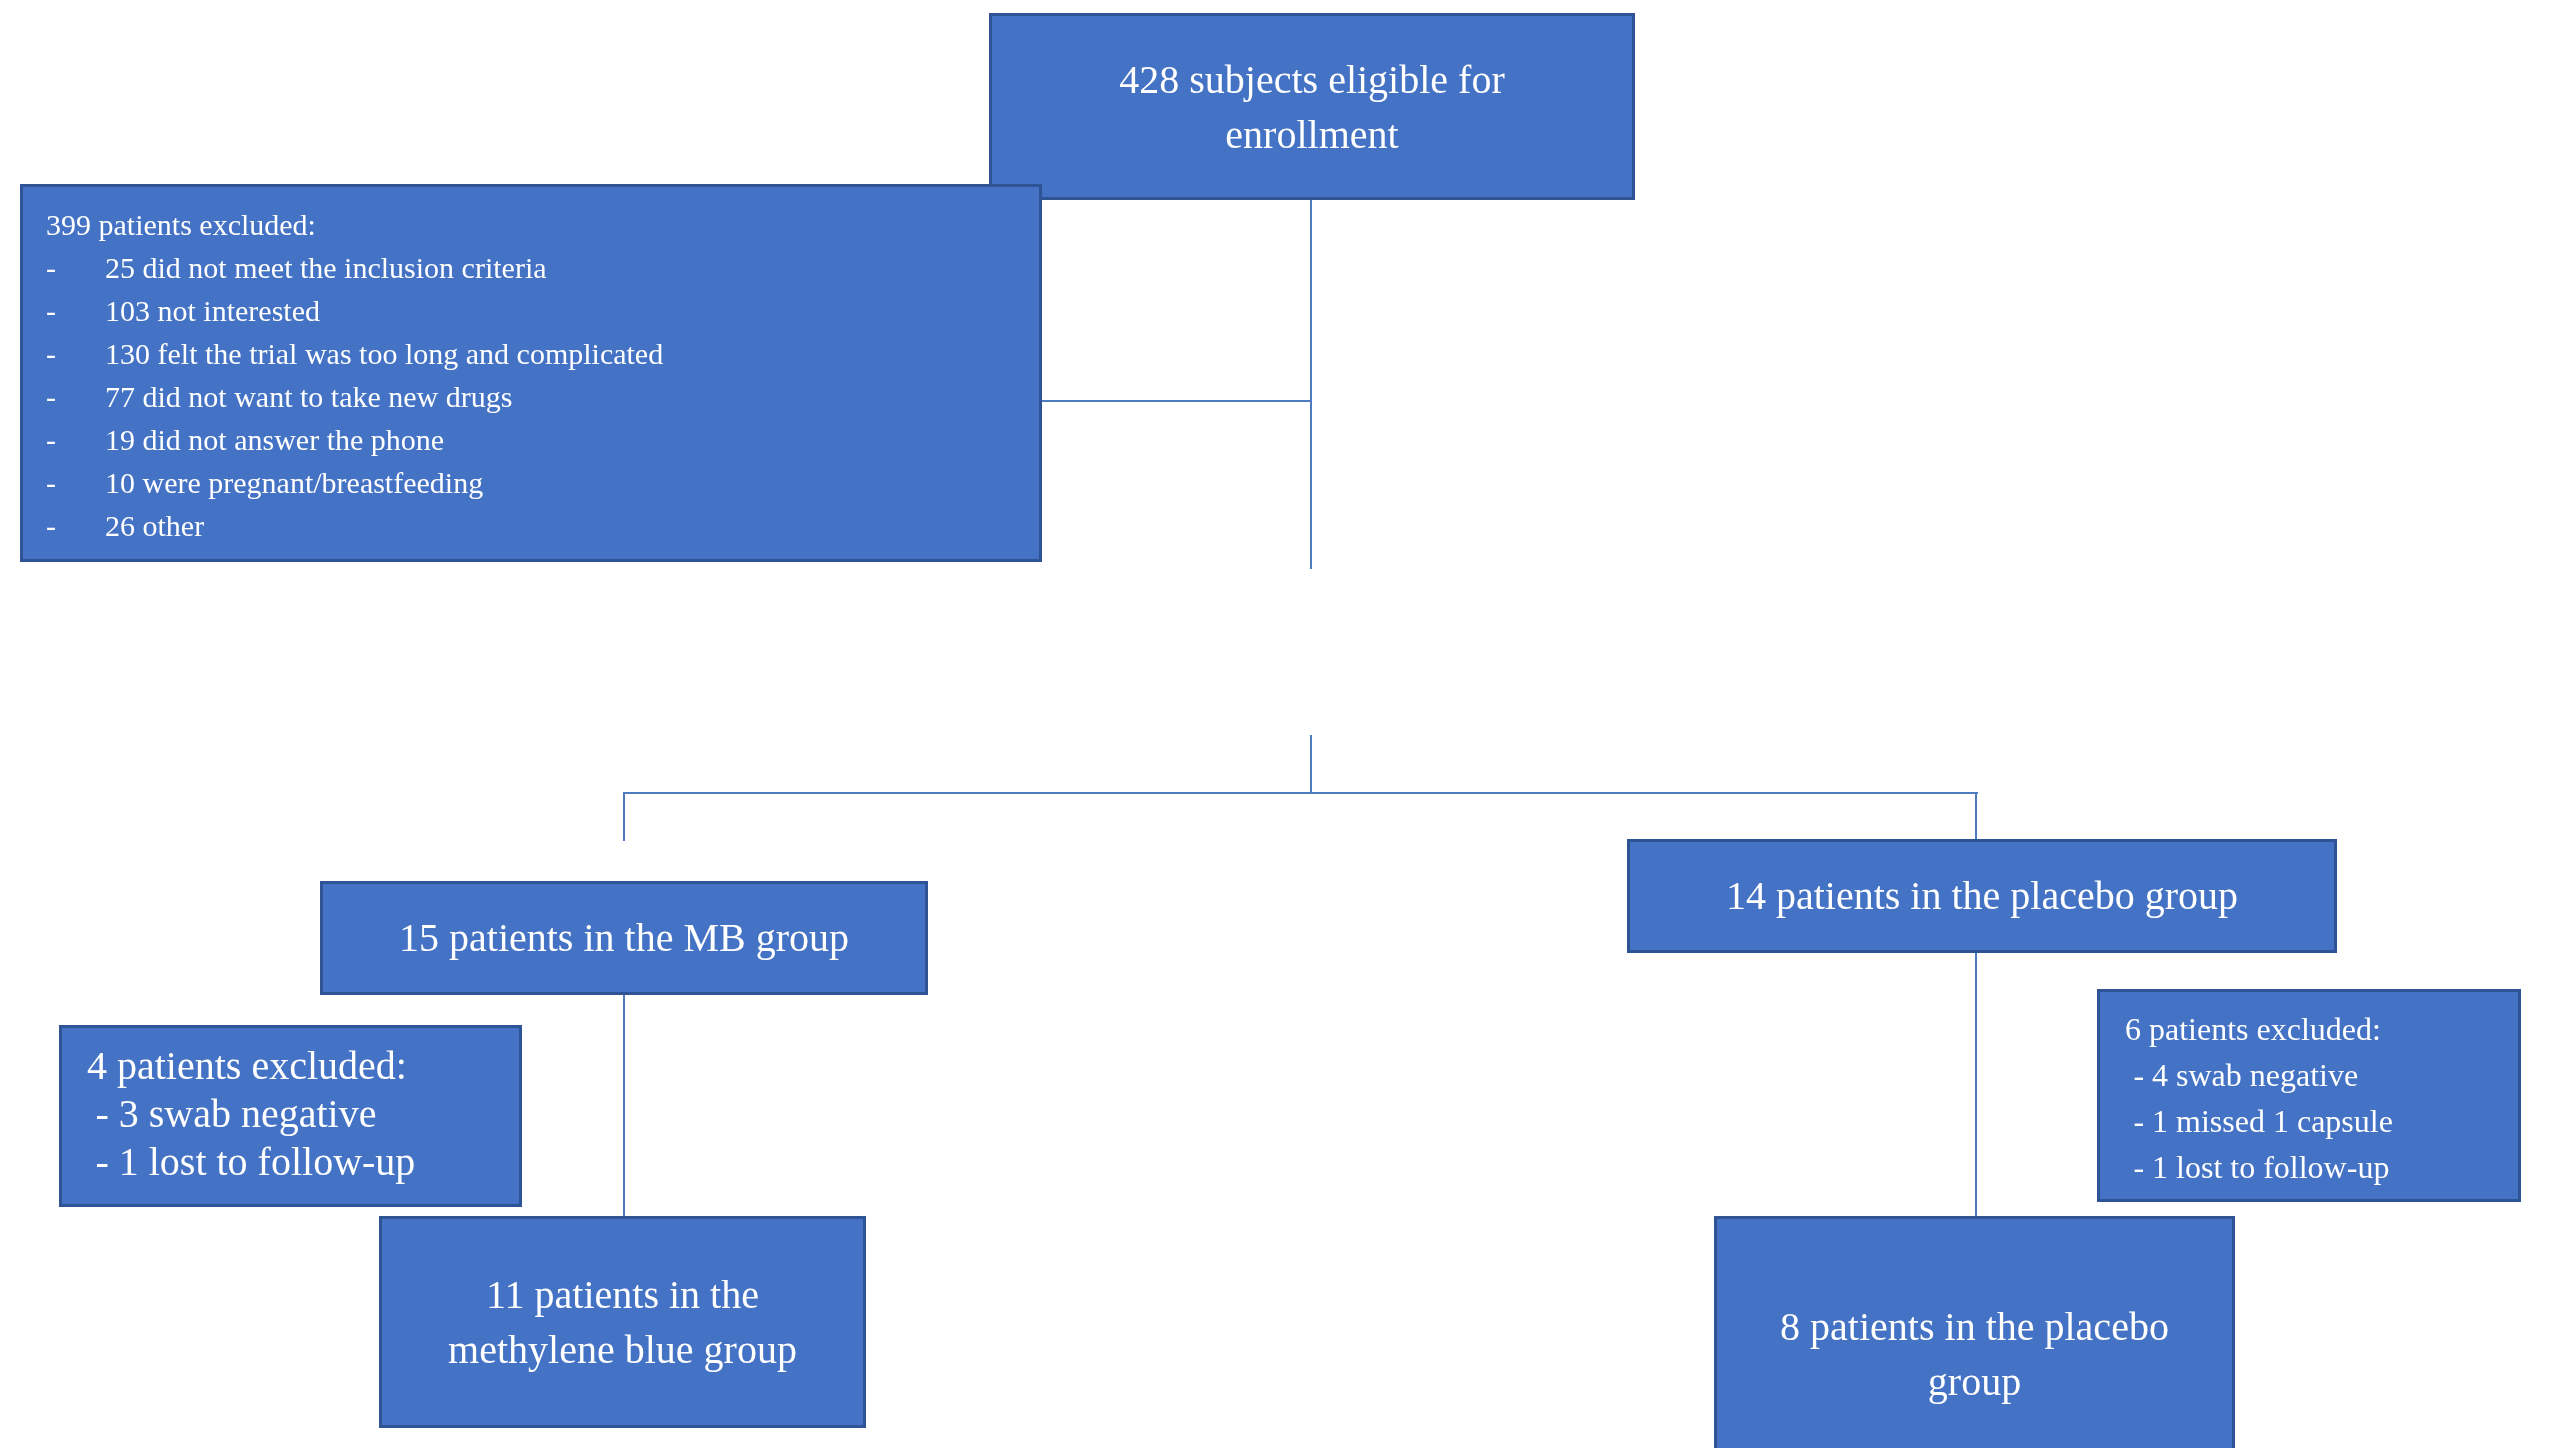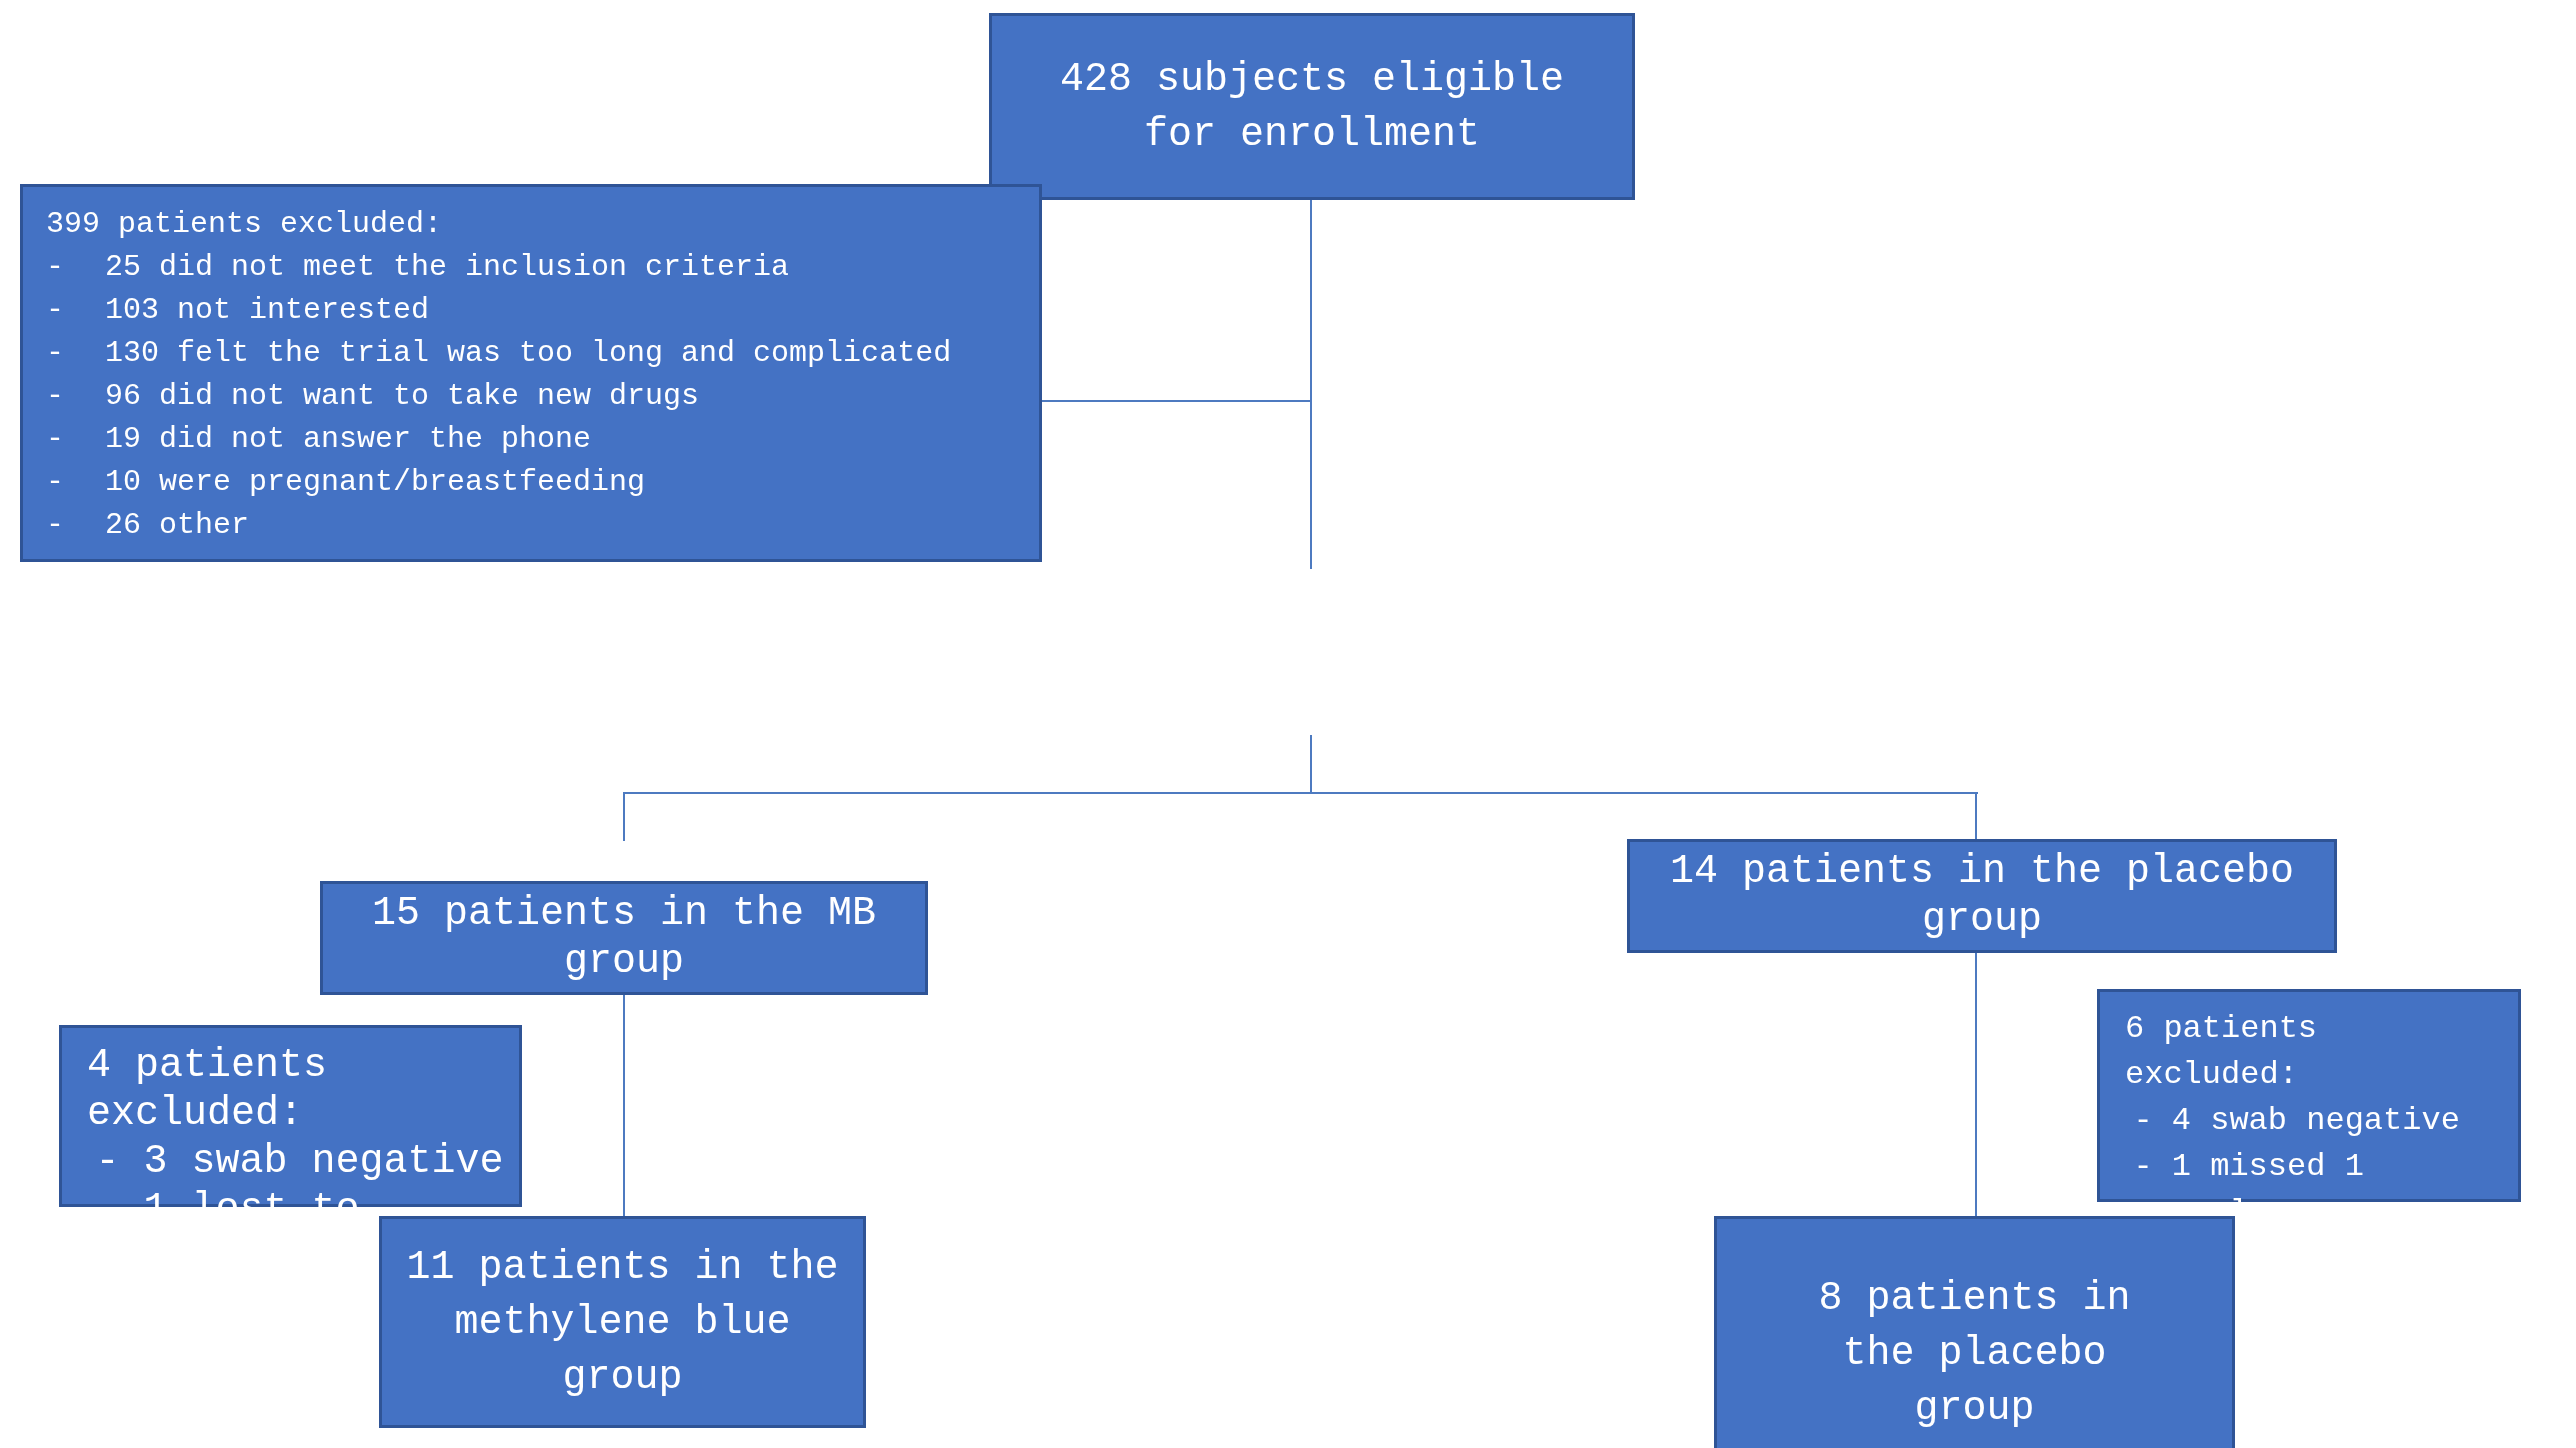--- a/index.html
+++ b/index.html
@@ -1,21 +1,21 @@
 <!DOCTYPE html>
 <html style="--background: #FFFFFF; --box-fill: #4472C4; --box-border: #2F5496; --connector: #4D7AC0; --text: #FFFFFF;font-size:9.6px"><head>
 <meta charset="utf-8">
 <style>
   html, body { margin: 0; padding: 0; background: #ffffff; }
   .canvas {
     position: relative;
     width: 2576px;
     height: 1449px;
     background: var(--background, #ffffff);
-    font-family: Liberation Mono, monospace;
+    font-family: Liberation Serif, serif;
     overflow: hidden;
   }
   .box {
     position: absolute;
     box-sizing: border-box;
     background: var(--box-fill, #4472C4);
     border: 3.6px solid var(--box-border, #2F5496);
     color: var(--text, #ffffff);
   }
   .center-text {
@@ -83,21 +83,21 @@
     <div class="ex-row">
       <span class="ex-dash">-</span>
       <span class="ex-text">103 not interested</span>
     </div>
     <div class="ex-row">
       <span class="ex-dash">-</span>
       <span class="ex-text">130 felt the trial was too long and complicated</span>
     </div>
     <div class="ex-row">
       <span class="ex-dash">-</span>
-      <span class="ex-text">96 did not want to take new drugs</span>
+      <span class="ex-text">77 did not want to take new drugs</span>
     </div>
     <div class="ex-row">
       <span class="ex-dash">-</span>
       <span class="ex-text">19 did not answer the phone</span>
     </div>
     <div class="ex-row">
       <span class="ex-dash">-</span>
       <span class="ex-text">10 were pregnant/breastfeeding</span>
     </div>
     <div class="ex-row">

